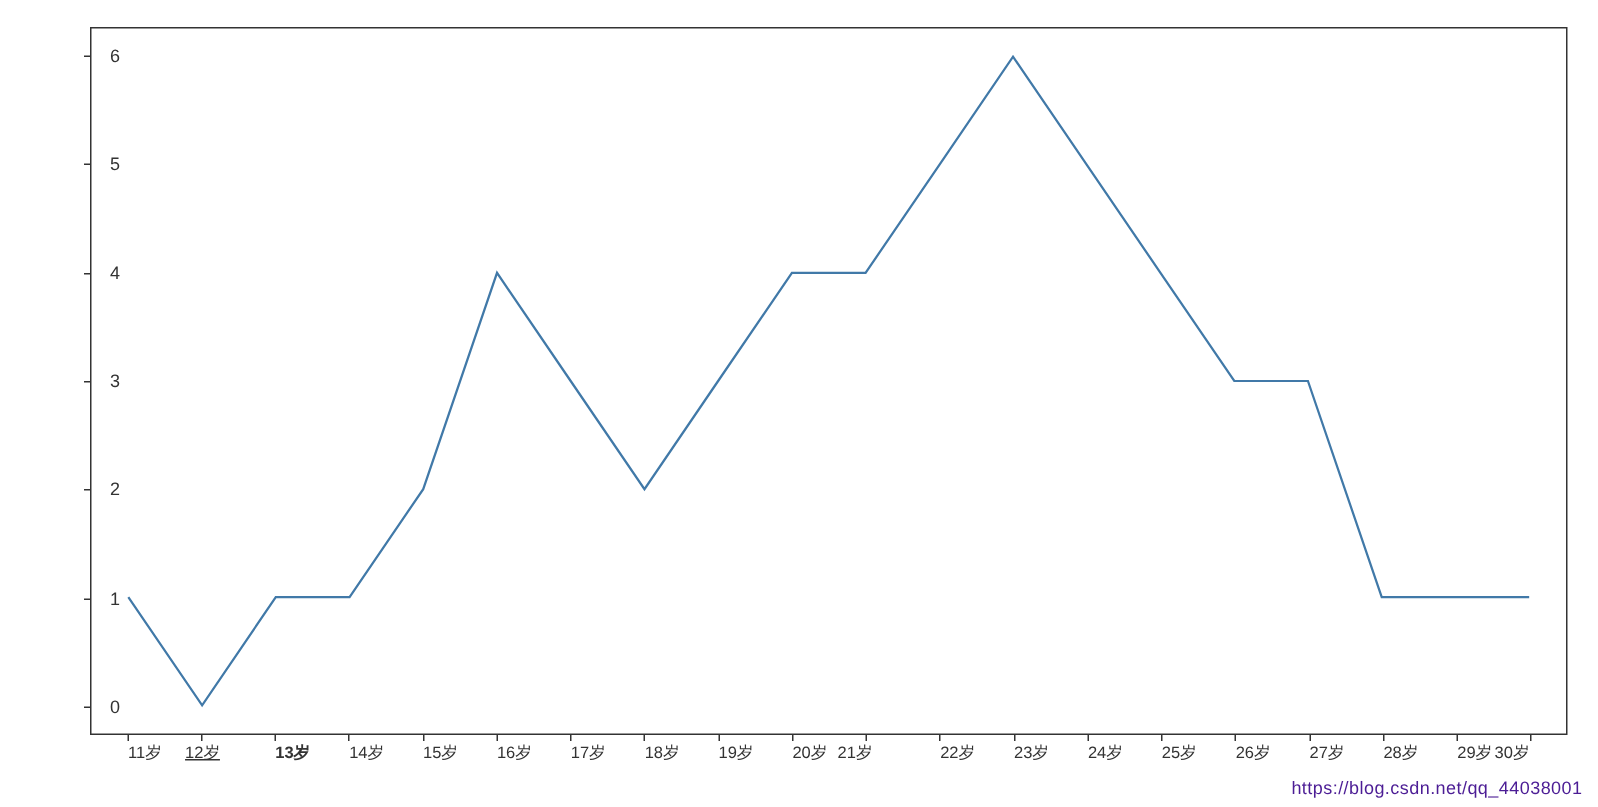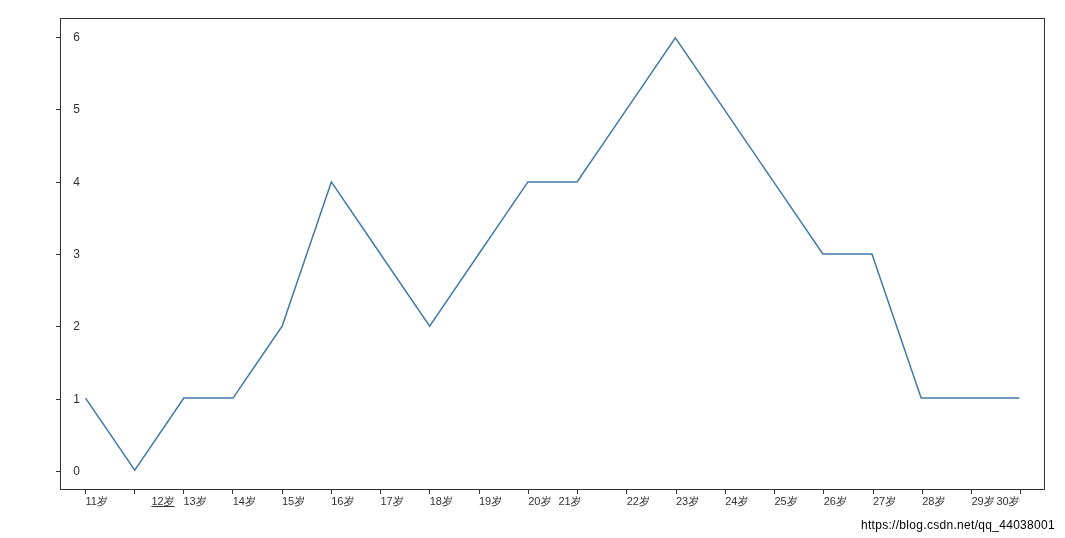--- a/index.html
+++ b/index.html
@@ -67,21 +67,21 @@
       top: 472px;
       width: 1px;
       height: 4px;
       background: #333;
     }
     .watermark {
       position: absolute;
       right: 10px;
       bottom: 6px;
       font-size: 12px;
-      color: #000000;
+      color: #4c1d95;
       letter-spacing: 0.3px;
     }
   </style>
 </head>
 <body>
 
 <div class="chart-container">
   <div class="plot-area">
     <svg class="line-path" viewBox="0 0 985 472" preserveAspectRatio="none">
       <polyline id="series-line" points="24.6,380.7 73.9,453.1 123.1,380.7 172.4,380.7 221.6,308.4 270.9,163.6 320.1,236.0 369.4,308.4 418.6,236.0 467.9,163.6 517.1,163.6 566.4,91.3 615.6,18.9 664.9,91.3 714.1,163.6 763.4,236.0 812.6,236.0 861.9,380.7 911.1,380.7 960.4,380.7" stroke="#4179a8"></polyline>
@@ -99,23 +99,23 @@
       <div class="y-tick-label" style="top: 163.627px;">4</div>
       <div class="y-tick-mark" style="top: 163.627px;"></div>
       <div class="y-tick-label" style="top: 91.2533px;">5</div>
       <div class="y-tick-mark" style="top: 91.2533px;"></div>
       <div class="y-tick-label" style="top: 18.88px;">6</div>
       <div class="y-tick-mark" style="top: 18.88px;"></div>
     </div>
   <div id="x-axis">
       <div class="x-tick-label" style="left: 49.625px;">11岁</div>
       <div class="x-tick-mark" style="left: 49.625px;"></div>
-      <div class="x-tick-label" style="left: 116px; text-decoration: underline;">12岁</div>
+      <div class="x-tick-label" style="left: 88px; text-decoration: underline;">12岁</div>
       <div class="x-tick-mark" style="left: 98.875px;"></div>
-      <div class="x-tick-label" style="left: 148.125px;">13岁</div>
+      <div class="x-tick-label" style="left: 148.125px; font-weight: bold;">13岁</div>
       <div class="x-tick-mark" style="left: 148.125px;"></div>
       <div class="x-tick-label" style="left: 197.375px;">14岁</div>
       <div class="x-tick-mark" style="left: 197.375px;"></div>
       <div class="x-tick-label" style="left: 246.625px;">15岁</div>
       <div class="x-tick-mark" style="left: 246.625px;"></div>
       <div class="x-tick-label" style="left: 295.875px;">16岁</div>
       <div class="x-tick-mark" style="left: 295.875px;"></div>
       <div class="x-tick-label" style="left: 345.125px;">17岁</div>
       <div class="x-tick-mark" style="left: 345.125px;"></div>
       <div class="x-tick-label" style="left: 394.375px;">18岁</div>

